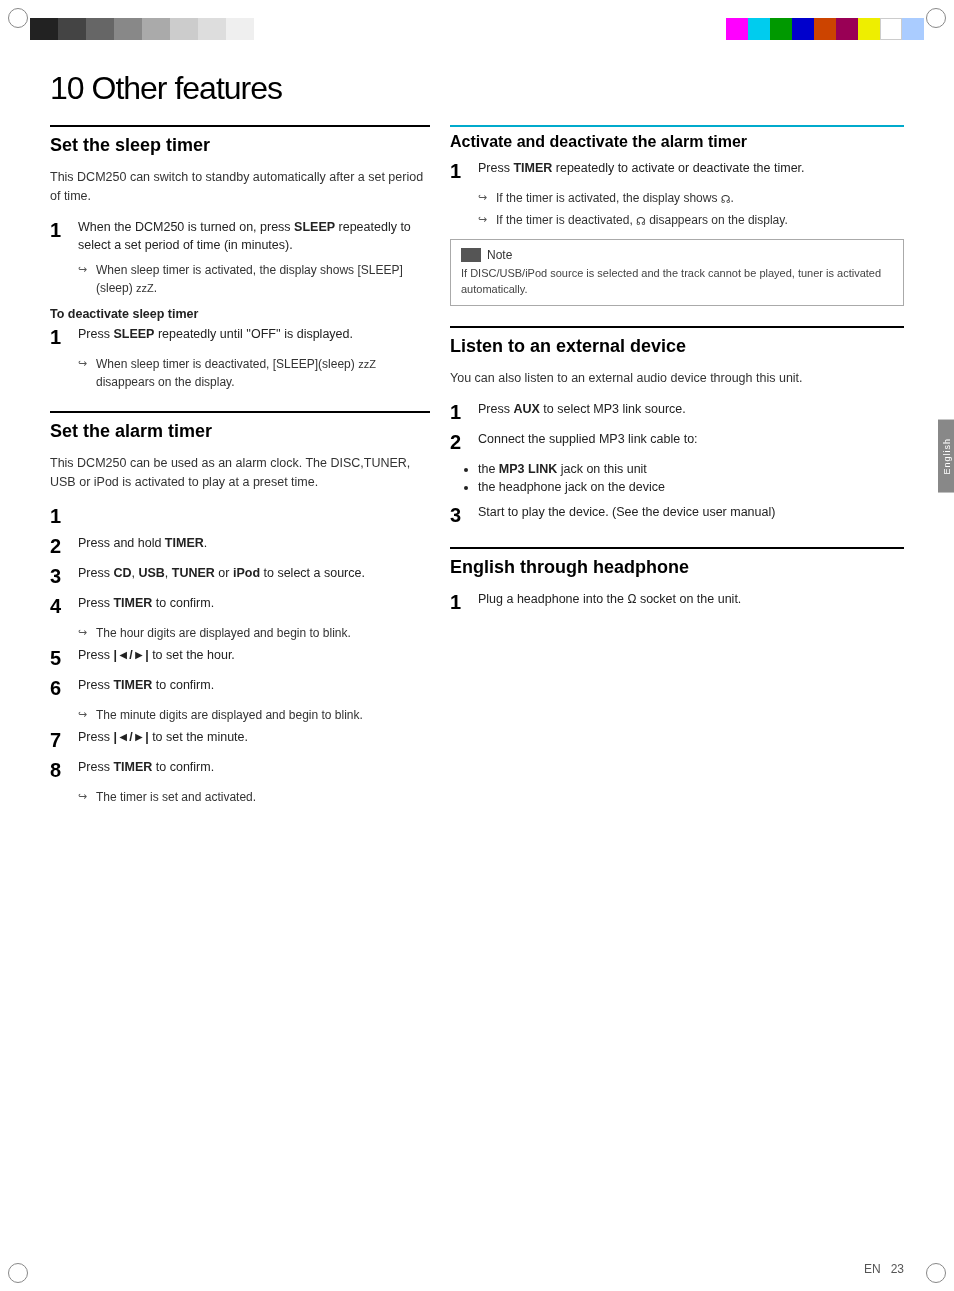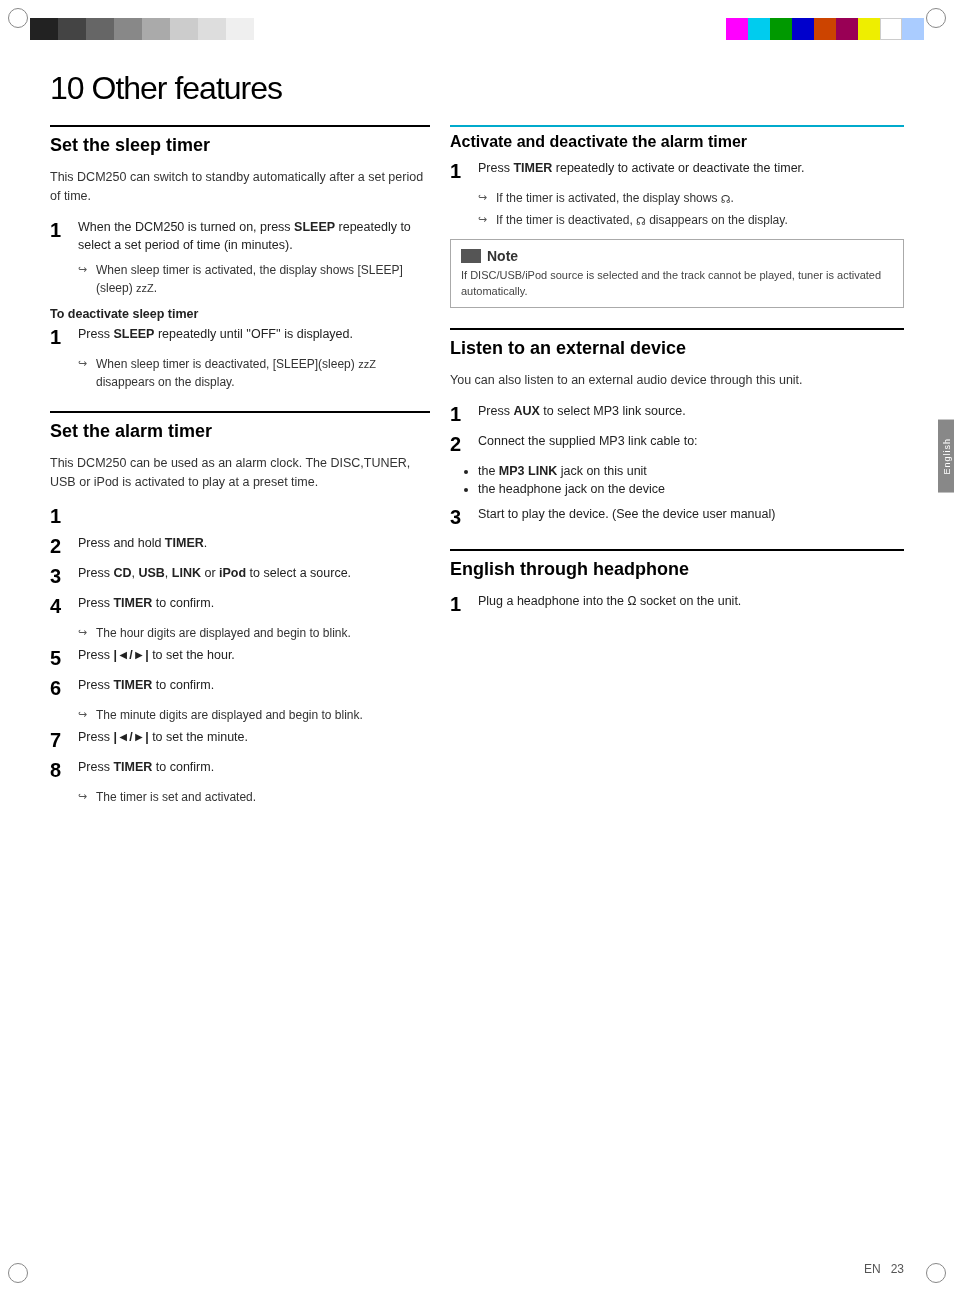--- a/index.html
+++ b/index.html
@@ -184,22 +184,22 @@
       font-size: 11.5px;
       color: #333;
     }
     .note-header {
       display: flex;
       align-items: center;
       gap: 6px;
       margin-bottom: 4px;
     }
     .note-label {
-      font-size: 14px;
-      font-weight: bold;
+      font-size: 12px;
+      font-weight: normal;
     }
     .note-text {
       font-size: 11px;
       color: #444;
       line-height: 1.4;
     }
 
     
     .bullet-list {
       margin-left: 28px;
@@ -318,21 +318,21 @@
           <span class="step-num">1</span>
         </div>
 
         <div class="step">
           <span class="step-num">2</span>
           <div class="step-content">Press and hold <b>TIMER</b>.</div>
         </div>
 
         <div class="step">
           <span class="step-num">3</span>
-          <div class="step-content">Press <b>CD</b>, <b>USB</b>, <b>LINK</b> or <b>iPod</b> to select a source.</div>
+          <div class="step-content">Press <b>CD</b>, <b>USB</b>, <b>TUNER</b> or <b>iPod</b> to select a source.</div>
         </div>
 
         <div class="step">
           <span class="step-num">4</span>
           <div class="step-content">Press <b>TIMER</b> to confirm.</div>
         </div>
         <div class="substep">
           <span class="substep-arrow">↪</span>
           <span class="substep-content">The hour digits are displayed and begin to blink.</span>
         </div>

